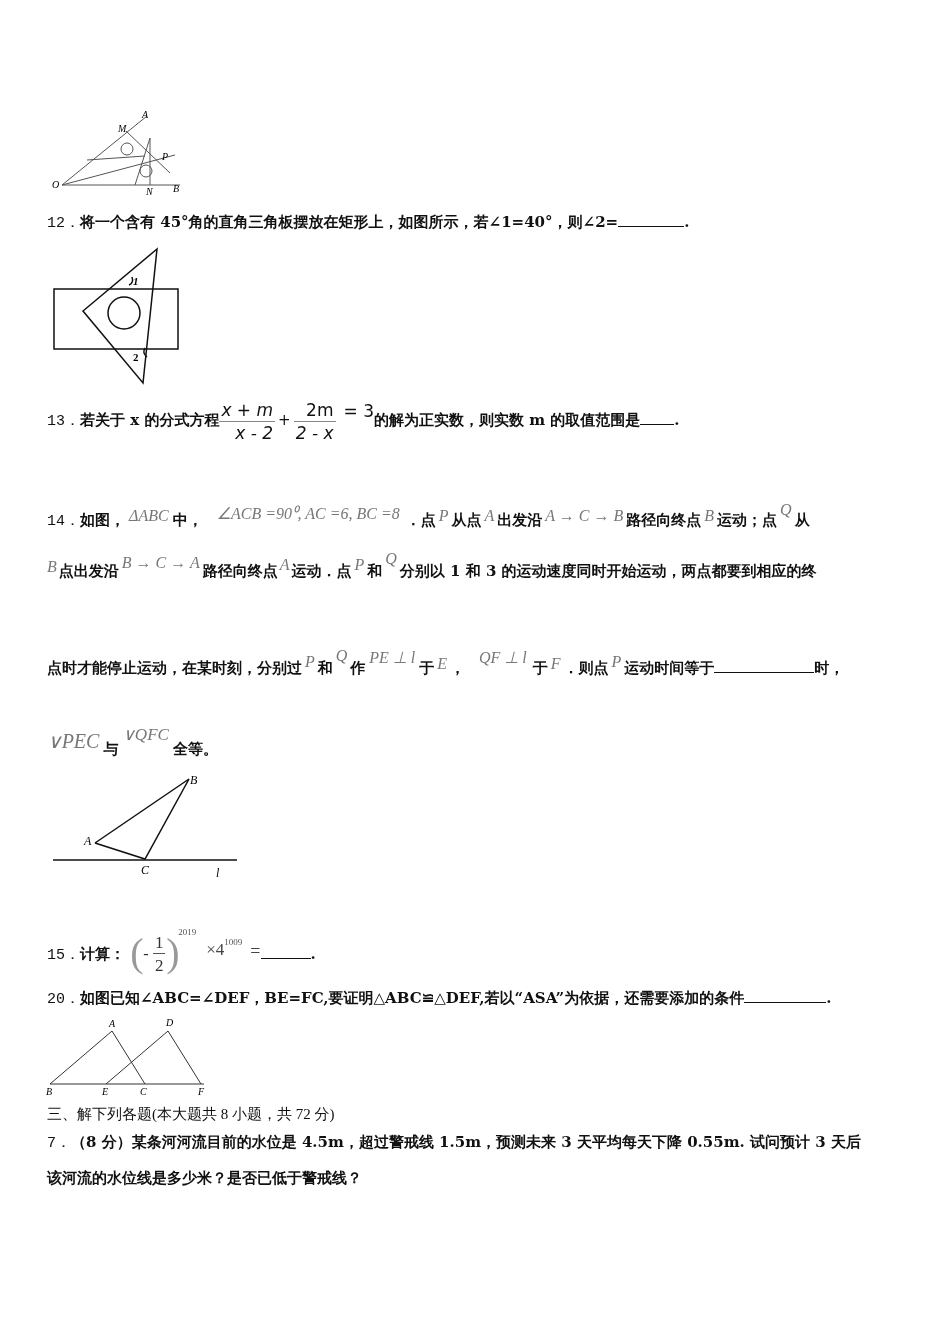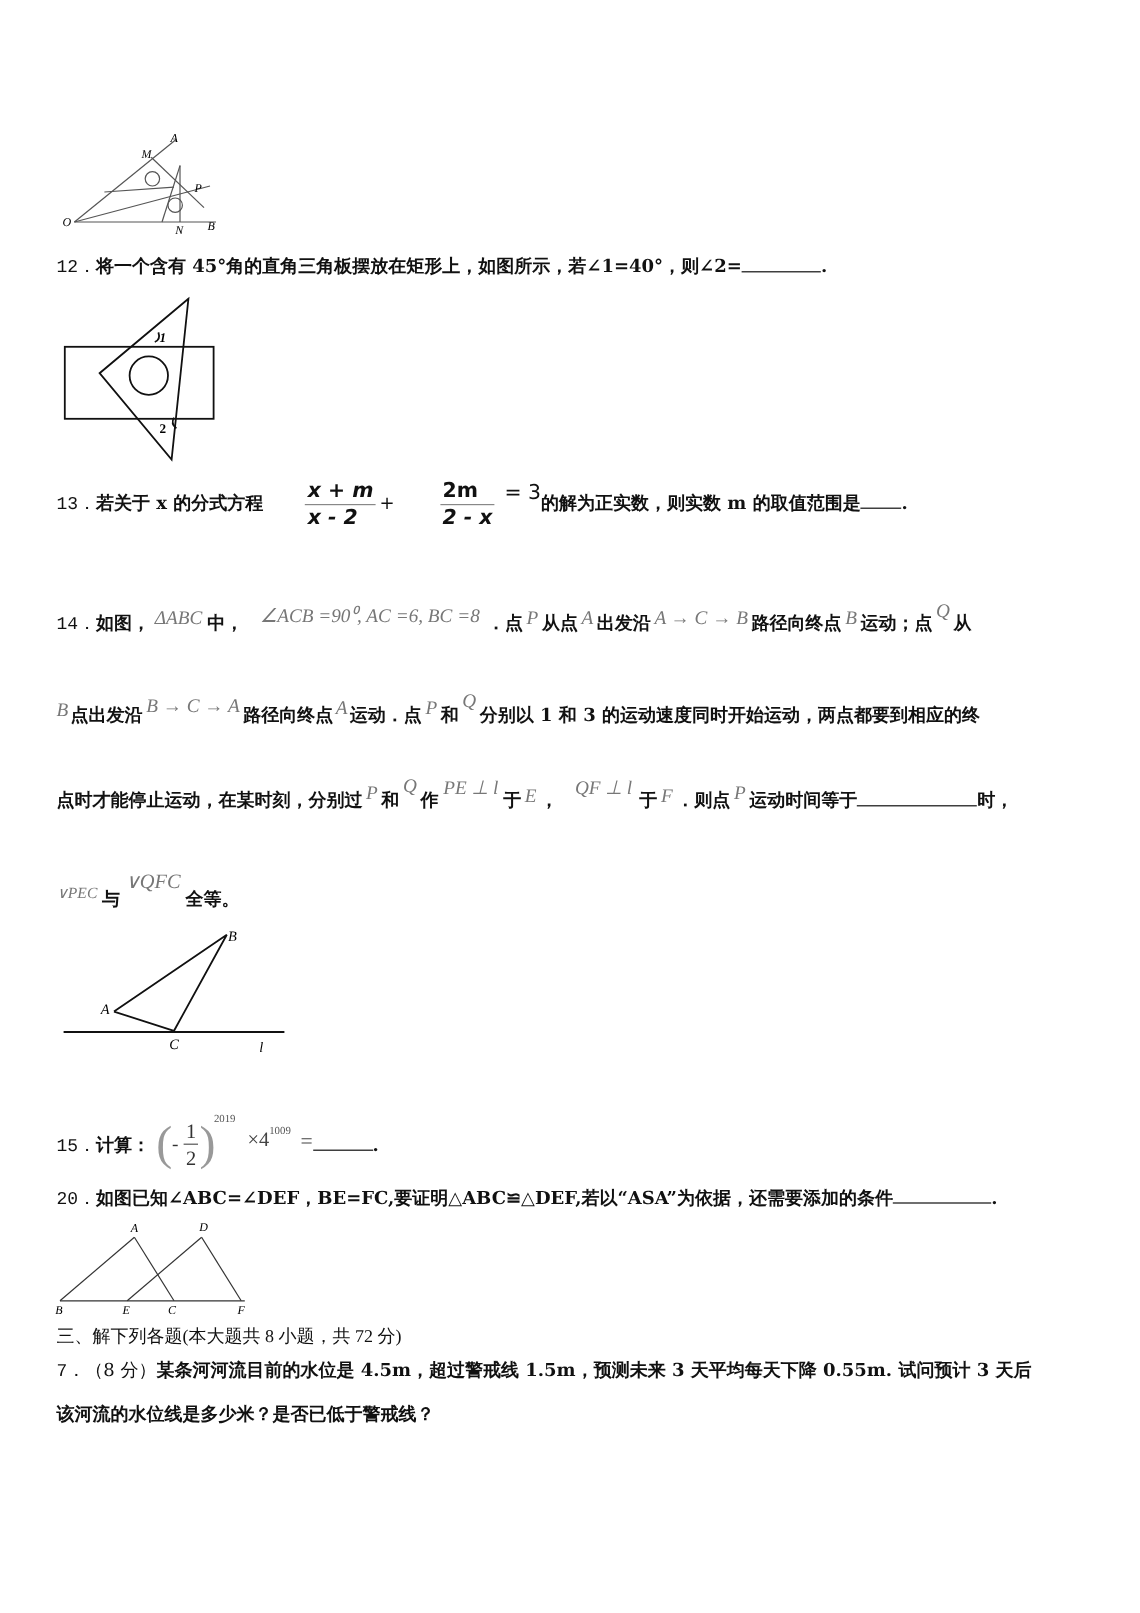--- a/index.html
+++ b/index.html
@@ -2,21 +2,21 @@
 <html><head>
 <meta charset="utf-8">
 <style>
   html, body { margin:0; padding:0; background:#fff; }
   body { width:950px; height:1344px; position:relative; overflow:hidden;
          font-family:"DejaVu Serif", "Liberation Serif", serif; color:#111; font-size:15px; }
   .q { position:absolute; left:47px; white-space:nowrap; font-size:15px; font-weight:bold; line-height:20px; }
   .num { font-weight:normal; font-family:"Liberation Mono", monospace;text-align:center; }
   .math { font-family:"Liberation Serif", serif; font-style:italic; font-weight:normal; color:#777; font-size:16px; }
   .blank { display:inline-block; border-bottom:1.5px solid #111; vertical-align:baseline; height:14px; }
-  .frac { display:inline-block; vertical-align:middle; text-align:left; font-family:"DejaVu Sans", sans-serif; font-weight:bold; font-size:17px;margin-left:35px; }
+  .frac { display:inline-block; vertical-align:middle; text-align:right; font-family:"DejaVu Sans", sans-serif; font-weight:normal; font-size:17px; }
   .frac .n { display:block; padding:0 2px; border-bottom:1px solid #888; }
   .frac .d { display:block; padding:0 2px; }
   .it { font-style:italic; }
   svg { position:absolute; }
   .lbl { font-family:"Liberation Serif", serif; font-style:italic; font-size:10px; }
 </style>
 </head>
 <body>
 
 <svg style="left:50px;top:108px" width="140" height="88" viewBox="0 0 140 88">
@@ -56,30 +56,30 @@
 </svg>
 
 <div class="q" style="top:388px; line-height:46px; height:50px">
   <span class="num">13．</span><span>若关于 x 的分式方程</span><span class="frac" style="line-height:22px"><span class="n it">x + m</span><span class="d it">x - 2</span></span><span style="font-family:'DejaVu Sans',sans-serif;font-weight:normal;padding:0 3px">+</span><span class="frac" style="line-height:22px"><span class="n">2m</span><span class="d it">2 - x</span></span><span style="font-family:'DejaVu Sans',sans-serif;font-weight:normal;font-size:17px;padding-left:8px;vertical-align:8px">= 3</span><span>的解为正实数，则实数 m 的取值范围是</span><span class="blank" style="width:34px"></span><span>.</span>
 </div>
 
 <div class="q" style="top:500px">
   <span class="num">14．</span><span>如图，</span><span class="math" style="vertical-align:4px;padding:0 4px">ΔABC</span><span>中，</span><span class="math" style="vertical-align:6px;padding:0 6px 0 14px">∠ACB =90⁰, AC =6, BC =8</span><span>．点</span><span class="math" style="vertical-align:4px;padding:0 3px">P</span><span>从点</span><span class="math" style="vertical-align:4px;padding:0 3px">A</span><span>出发沿</span><span class="math" style="vertical-align:4px;padding:0 3px">A → C → B</span><span>路径向终点</span><span class="math" style="vertical-align:4px;padding:0 3px">B</span><span>运动；点</span><span class="math" style="vertical-align:10px;padding:0 3px">Q</span><span>从</span>
 </div>
 
-<div class="q" style="top:575px">
+<div class="q" style="top:549px">
   <span class="math" style="vertical-align:4px;padding-right:2px">B</span><span>点出发沿</span><span class="math" style="vertical-align:8px;padding:0 3px">B → C → A</span><span>路径向终点</span><span class="math" style="vertical-align:6px;padding:0 2px">A</span><span>运动．点</span><span class="math" style="vertical-align:6px;padding:0 3px">P</span><span>和</span><span class="math" style="vertical-align:12px;padding:0 3px">Q</span><span>分别以 1 和 3 的运动速度同时开始运动，两点都要到相应的终</span>
 </div>
 
 <div class="q" style="top:646px">
   <span>点时才能停止运动，在某时刻，分别过</span><span class="math" style="vertical-align:6px;padding:0 3px">P</span><span>和</span><span class="math" style="vertical-align:12px;padding:0 3px">Q</span><span>作</span><span class="math" style="vertical-align:10px;padding:0 4px">PE ⊥ l</span><span>于</span><span class="math" style="vertical-align:4px;padding:0 3px">E</span><span>，</span><span class="math" style="vertical-align:10px;padding:0 6px 0 14px">QF ⊥ l</span><span>于</span><span class="math" style="vertical-align:4px;padding:0 3px">F</span><span>．则点</span><span class="math" style="vertical-align:6px;padding:0 3px">P</span><span>运动时间等于</span><span class="blank" style="width:100px"></span><span>时，</span>
 </div>
 
 <div class="q" style="top:725px">
-  <span class="math" style="vertical-align:6px;font-size:13px;padding-right:4px">∨PEC</span><span>与</span><span class="math" style="vertical-align:14px;font-size:17px;padding:0 4px">∨QFC</span><span>全等。</span>
+  <span class="math" style="vertical-align:6px;font-size:20px;padding-right:4px">∨PEC</span><span>与</span><span class="math" style="vertical-align:14px;font-size:17px;padding:0 4px">∨QFC</span><span>全等。</span>
 </div>
 
 <svg style="left:50px;top:770px" width="210" height="112" viewBox="0 0 210 112">
   <g stroke="#111" stroke-width="1.5" fill="none">
     <line x1="3" y1="90" x2="187" y2="90"></line>
     <polyline points="45,73 139,9 95,89 45,73"></polyline>
   </g>
   <text x="34" y="75" class="lbl" style="font-size:12px">A</text>
   <text x="140" y="14" class="lbl" style="font-size:12px">B</text>
   <text x="91" y="104" class="lbl" style="font-size:12px">C</text>
@@ -113,17 +113,17 @@
   <text x="122" y="12" class="lbl">D</text>
   <text x="2" y="81" class="lbl">B</text>
   <text x="58" y="81" class="lbl">E</text>
   <text x="96" y="81" class="lbl">C</text>
   <text x="154" y="81" class="lbl">F</text>
 </svg>
 
 <div class="q" style="top:1104px;font-weight:normal;font-family:'Liberation Serif',serif">三、解下列各题(本大题共 8 小题，共 72 分)</div>
 
 <div class="q" style="top:1132px">
-  <span class="num">7．</span><span style="font-weight:normal">（8 分）</span><span>某条河河流目前的水位是 4.5m，超过警戒线 1.5m，预测未来 3 天平均每天下降 0.55m. 试问预计 3 天后</span>
+  <span class="num">7．</span><span style="font-weight:bold">（8 分）</span><span>某条河河流目前的水位是 4.5m，超过警戒线 1.5m，预测未来 3 天平均每天下降 0.55m. 试问预计 3 天后</span>
 </div>
 <div class="q" style="top:1168px">
   <span>该河流的水位线是多少米？是否已低于警戒线？</span>
 </div>
 
 </body></html>

